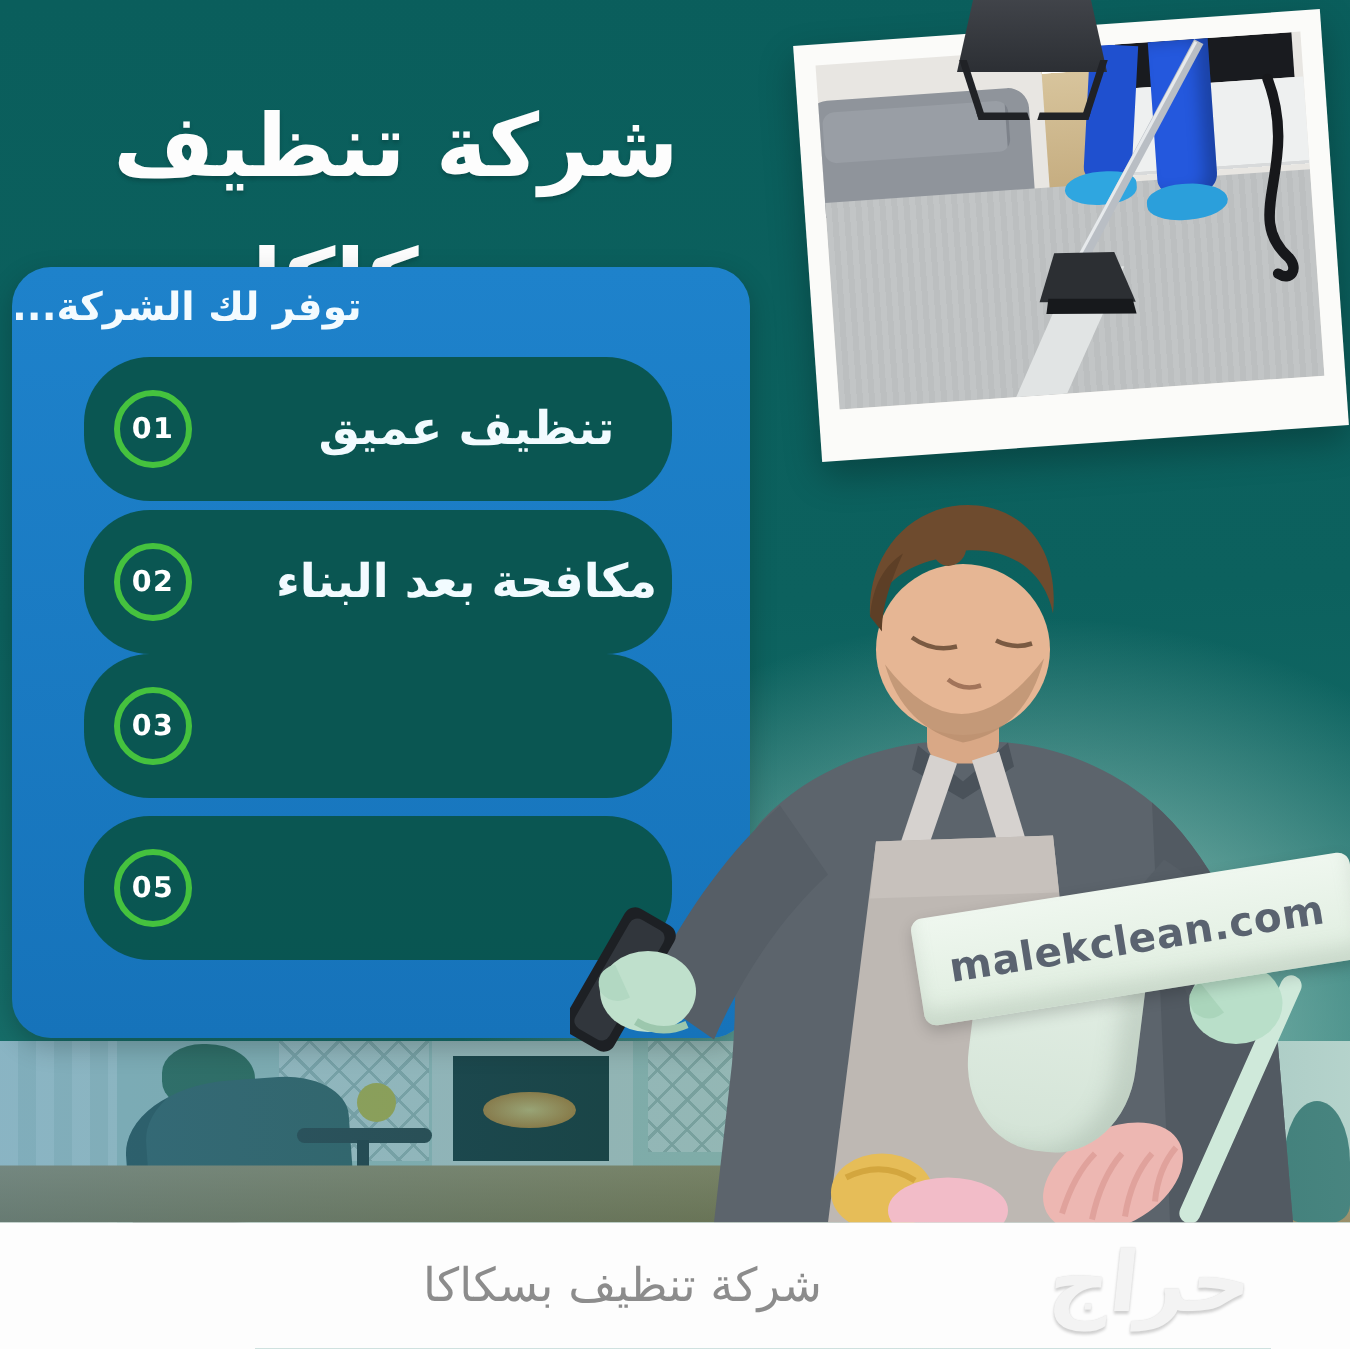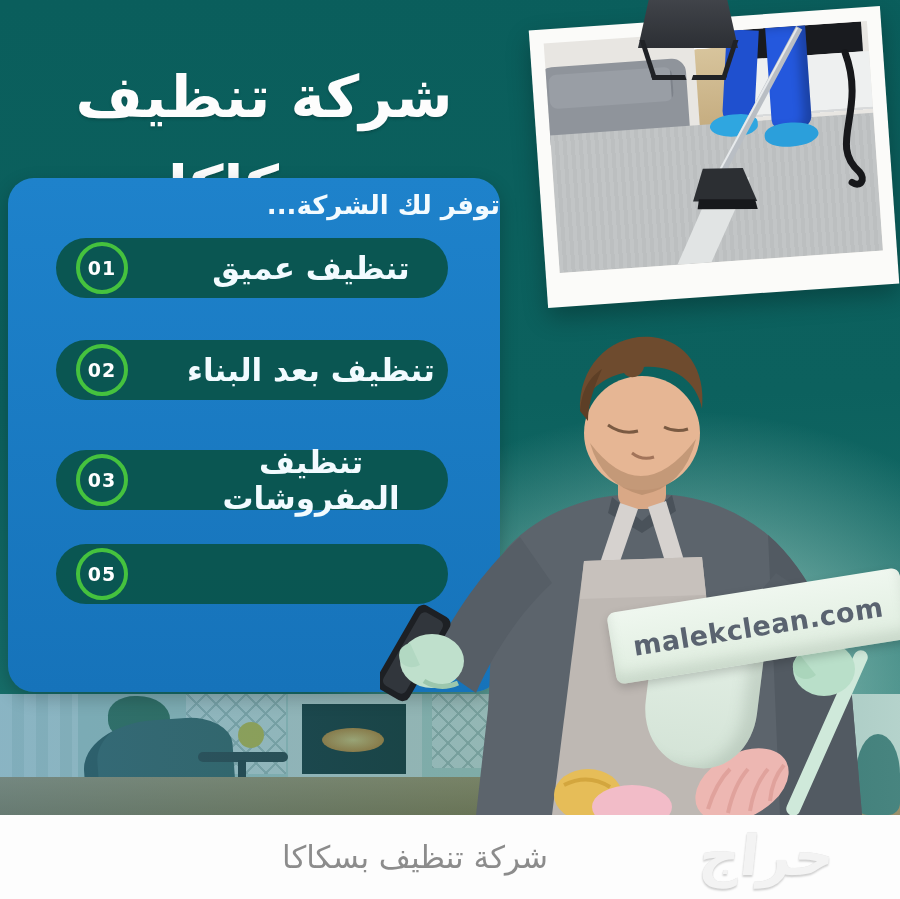--- a/index.html
+++ b/index.html
@@ -54,29 +54,29 @@
   .clip-arm-r { position:absolute; left:70px; top:46px; width:34px; height:40px;
     border-right:5px solid #202226; border-bottom:5px solid #202226; transform:skewX(-18deg); }
 
   
   .panel {
     position:absolute; left:8px; top:178px; width:492px; height:514px;
     background:linear-gradient(180deg,#1e82cb,#1673ba); border-radius:26px;
     box-shadow:0 6px 18px rgba(0,0,0,.22);
   }
   .panel-heading {
-    position:absolute; left:0; top:12px; width:100%; text-align:right;
+    position:absolute; left:0; top:12px; width:100%; text-align:left;
     color:#f3fbff; font-size:26px; font-weight:bold; direction:rtl;
   }
   .pill {
-    position:absolute; left:48px; width:392px; height:60px;
+    position:absolute; left:48px; width:392px; height:96px;
     background:rgba(9,84,77,.96); border-radius:44px;
     display:flex; align-items:center;
   }
-  .pill-1{ top:60px; } .pill-2{ top:162px; } .pill-3{ top:272px; } .pill-4{ top:366px; }
+  .pill-1{ top:60px; } .pill-2{ top:162px; } .pill-3{ top:258px; } .pill-4{ top:366px; }
   .pill-num {
     width:52px; height:52px; margin-left:20px; flex:0 0 auto;
     border:4px solid #45c23e; border-radius:50%;
     display:flex; align-items:center; justify-content:center;
     color:#fff; font-size:19px; font-weight:bold; letter-spacing:1px;
   }
   .pill-label {
     flex:1; text-align:center; padding-left:46px;
     color:#f2fbff; font-size:31px; font-weight:bold; direction:rtl;
   }
@@ -185,25 +185,24 @@
 
   <div class="panel">
     <div class="panel-heading" dir="rtl">توفر لك الشركة...</div>
 
     <div class="pill pill-1">
       <div class="pill-num">01</div>
       <div class="pill-label">تنظيف عميق</div>
     </div>
     <div class="pill pill-2">
       <div class="pill-num">02</div>
-      <div class="pill-label">تنظيف بعد البناء</div>
+      <div class="pill-label">مكافحة بعد البناء</div>
     </div>
     <div class="pill pill-3">
       <div class="pill-num">03</div>
-      <div class="pill-label">تنظيف المفروشات</div>
     </div>
     <div class="pill pill-4">
       <div class="pill-num">05</div>
     </div>
   </div>
 
   <svg class="man-svg" viewBox="0 0 520 490">
 
     <path d="M128,222 C165,182 225,166 262,170 C305,166 352,180 388,210 C430,246 458,310 472,372 L482,490 L96,490 L108,384 C114,306 106,246 128,222 Z" fill="#5c646c"></path>
     <path d="M388,210 C430,246 458,310 472,372 L482,490 L400,490 L392,300 Z" fill="#525a62"></path>

